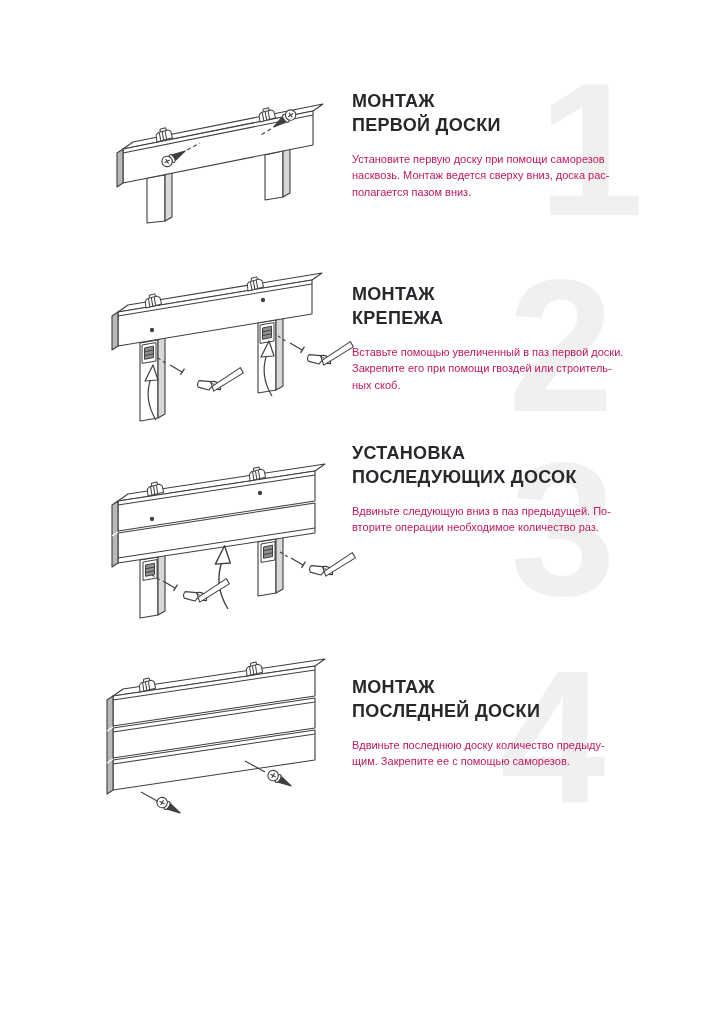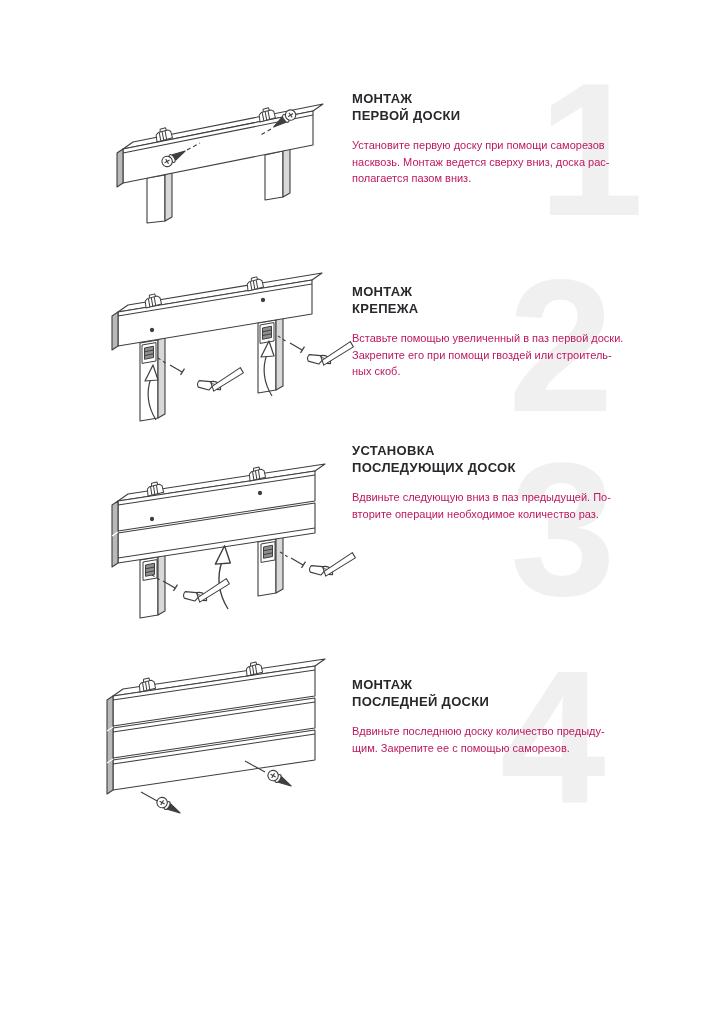--- a/index.html
+++ b/index.html
@@ -22,21 +22,21 @@
   .illu-2 { left:100px; top:268px; }
   .illu-3 { left:100px; top:463px; }
   .illu-4 { left:95px;  top:656px; }
   .step-text { position:absolute; left:352px; width:330px; z-index:2; }
   .text-1 { top:90px; }
   .text-2 { top:283px; }
   .text-3 { top:442px; }
   .text-4 { top:676px; }
   .step-title {
     margin:0 0 13px 0;
-    font-size:13px; font-weight:bold; line-height:1.32;
+    font-size:18px; font-weight:bold; line-height:1.32;
     color:#26282b; white-space:pre-line; letter-spacing:0.3px;
   }
   .step-body {
     margin:0;
     font-size:11px; line-height:1.5;
     color:#be185d; white-space:pre-line;
   }
   svg { display:block; }
 </style>
 </head>

